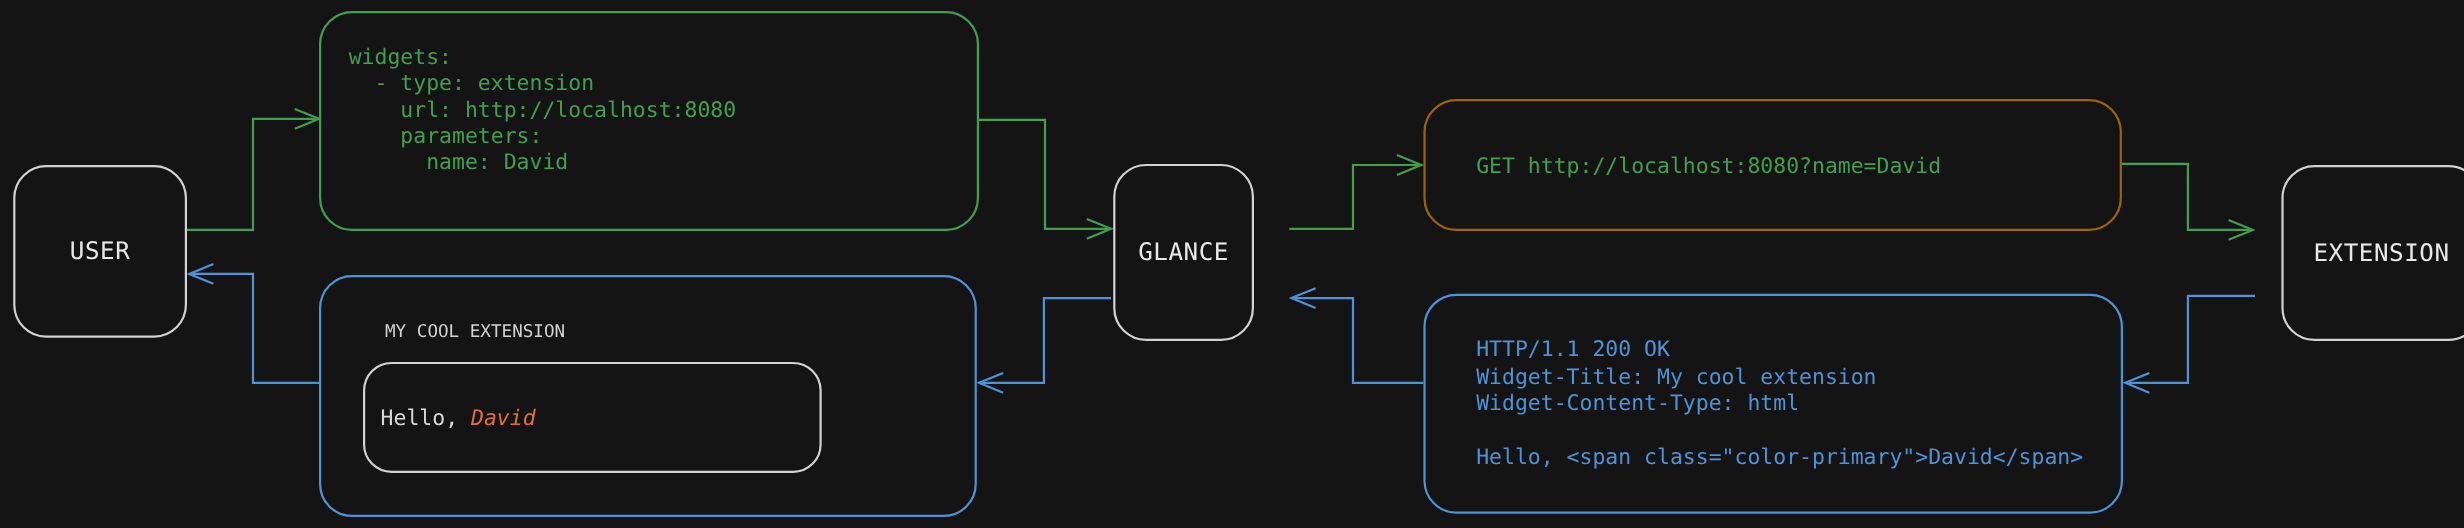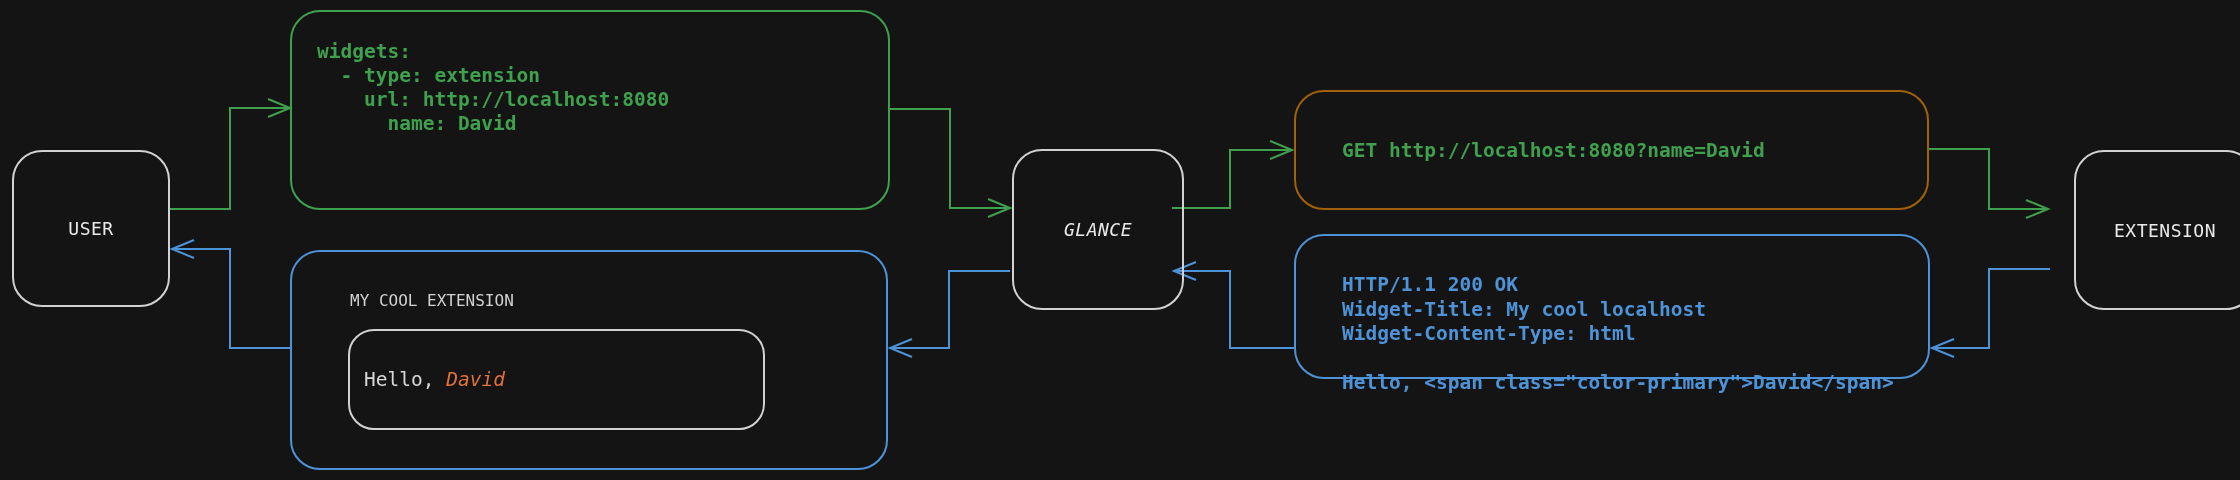--- a/index.html
+++ b/index.html
@@ -13,49 +13,49 @@
   svg.wires { position: absolute; left: 0; top: 0; width: 2240px; height: 480px; }
   svg.wires path { fill: none; stroke-width: 2; }
   svg.wires path.green { stroke: #3fa04e; }
   svg.wires path.blue  { stroke: #4e93d7; }
 
   .node {
     position: absolute;
     border: 2px solid #d2d2d2;
     border-radius: 30px;
     display: flex; align-items: center; justify-content: center;
-    color: #e9e9e9; font-size: 18px; letter-spacing: 0.5px;
+    color: #e9e9e9; font-size: 22px; letter-spacing: 0.5px;
   }
   #user-node      { left: 12px;   top: 150px; width: 158px; height: 157px; }
-  #glance-node    { left: 1012px; top: 149px; width: 172px; height: 161px; font-style: italic; }
+  #glance-node    { left: 1012px; top: 149px; width: 128px; height: 161px; }
   #extension-node { left: 2050px; top: 150px; width: 182px; height: 160px; margin-left: 24px; }
 
   .code-block {
     position: absolute;
     border-radius: 30px;
     font-size: 19.5px;
   }
-  .code-line { white-space: pre; font-weight: bold; }
+  .code-line { white-space: pre; }
 
   #config-block {
     left: 290px; top: 10px; width: 600px; height: 200px;
     border: 2px solid #3fa04e; color: #3fa04e;
     padding: 28px 0 0 25px;
   }
   #config-block .code-line { line-height: 24px; height: 24px; }
 
   #request-block {
     left: 1294px; top: 90px; width: 635px; height: 120px;
     border: 2px solid #a16207; color: #3fa04e;
     display: flex; align-items: center;
     padding-left: 46px;
   }
 
   #response-block {
-    left: 1294px; top: 234px; width: 636px; height: 145px;
+    left: 1294px; top: 267px; width: 636px; height: 200px;
     border: 2px solid #4e93d7; color: #4e93d7;
     padding: 37px 0 0 46px;
   }
   #response-block .code-line { line-height: 24.6px; height: 24.6px; }
 
   #widget-block {
     left: 290px; top: 250px; width: 598px; height: 220px;
     border: 2px solid #4e93d7;
     border-radius: 30px;
   }
@@ -65,21 +65,20 @@
     white-space: pre;
   }
   #widget-inner {
     position: absolute; left: 38px; top: 77px;
     width: 417px; height: 101px;
     border: 2px solid #d2d2d2; border-radius: 26px;
     display: flex; align-items: center;
     padding-left: 14px;
     font-size: 19.5px; color: #d8d8d8;
     white-space: pre;
-    margin-left: 18px;
   }
   #widget-inner .name { color: #e0713a; font-style: italic; }
 </style>
 </head>
 <body>
 
 <div class="canvas">
 
   <svg class="wires" viewBox="0 0 2240 480" xmlns="http://www.w3.org/2000/svg">
 
@@ -125,30 +124,31 @@
     <span>GLANCE</span>
   </div>
   <div class="node" id="extension-node">
     <span>EXTENSION</span>
   </div>
 
   <div class="code-block" id="config-block">
     <div class="code-line">widgets:</div>
     <div class="code-line">  - type: extension</div>
     <div class="code-line">    url: http://localhost:8080</div>
+    <div class="code-line">    parameters:</div>
     <div class="code-line">      name: David</div>
   </div>
 
   <div class="code-block" id="request-block">
     <div class="code-line">GET http://localhost:8080?name=David</div>
   </div>
 
   <div class="code-block" id="response-block">
     <div class="code-line">HTTP/1.1 200 OK</div>
-    <div class="code-line">Widget-Title: My cool localhost</div>
+    <div class="code-line">Widget-Title: My cool extension</div>
     <div class="code-line">Widget-Content-Type: html</div>
     <div class="code-line"></div>
     <div class="code-line">Hello, &lt;span class="color-primary"&gt;David&lt;/span&gt;</div>
   </div>
 
   <div class="code-block" id="widget-block">
     <div id="widget-title">MY COOL EXTENSION</div>
     <div id="widget-inner">
       <span>Hello, </span><span class="name">David</span>
     </div>

